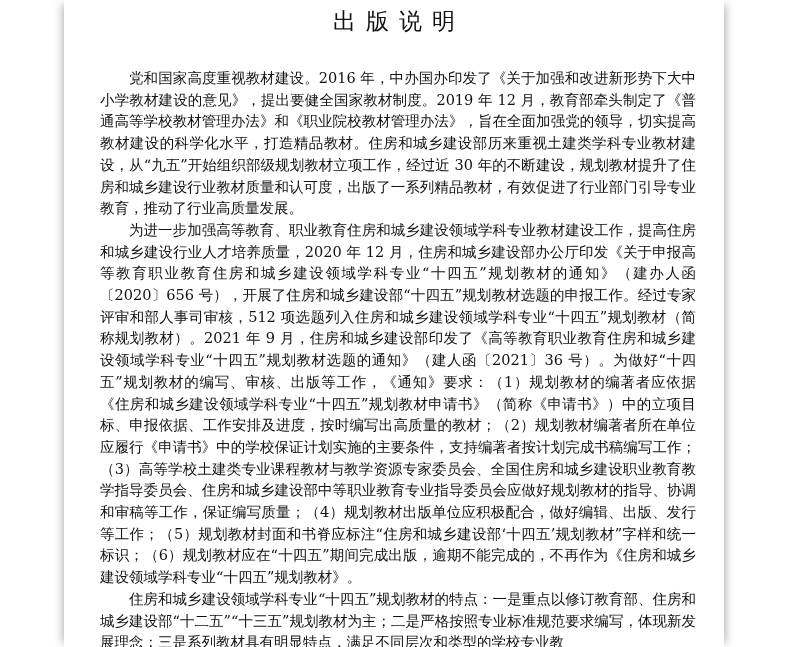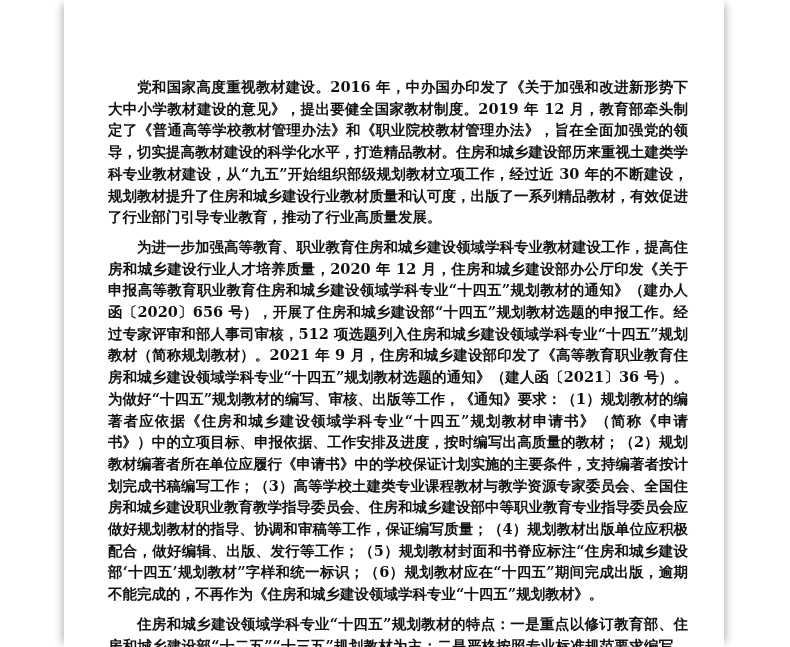--- a/index.html
+++ b/index.html
@@ -28,27 +28,27 @@
   .body {
     position: absolute;
     left: 36px; top: 68px; width: 596px;
     font-family: "DejaVu Serif", serif;
     font-size: 14.5px;
     line-height: 21.7px;
     color: #111;
     text-align: justify;
   }
   .para {
-    margin: 8px;
+    margin: 0;
     text-indent: 2em;
-    font-weight: bold;
   }
 </style>
 </head>
 <body>
 
 <div class="page">
+  <div class="title">出版说明</div>
   <div class="body">
     <p class="para">党和国家高度重视教材建设。2016 年，中办国办印发了《关于加强和改进新形势下大中小学教材建设的意见》，提出要健全国家教材制度。2019 年 12 月，教育部牵头制定了《普通高等学校教材管理办法》和《职业院校教材管理办法》，旨在全面加强党的领导，切实提高教材建设的科学化水平，打造精品教材。住房和城乡建设部历来重视土建类学科专业教材建设，从“九五”开始组织部级规划教材立项工作，经过近 30 年的不断建设，规划教材提升了住房和城乡建设行业教材质量和认可度，出版了一系列精品教材，有效促进了行业部门引导专业教育，推动了行业高质量发展。</p>
     <p class="para">为进一步加强高等教育、职业教育住房和城乡建设领域学科专业教材建设工作，提高住房和城乡建设行业人才培养质量，2020 年 12 月，住房和城乡建设部办公厅印发《关于申报高等教育职业教育住房和城乡建设领域学科专业“十四五”规划教材的通知》（建办人函〔2020〕656 号），开展了住房和城乡建设部“十四五”规划教材选题的申报工作。经过专家评审和部人事司审核，512 项选题列入住房和城乡建设领域学科专业“十四五”规划教材（简称规划教材）。2021 年 9 月，住房和城乡建设部印发了《高等教育职业教育住房和城乡建设领域学科专业“十四五”规划教材选题的通知》（建人函〔2021〕36 号）。为做好“十四五”规划教材的编写、审核、出版等工作，《通知》要求：（1）规划教材的编著者应依据《住房和城乡建设领域学科专业“十四五”规划教材申请书》（简称《申请书》）中的立项目标、申报依据、工作安排及进度，按时编写出高质量的教材；（2）规划教材编著者所在单位应履行《申请书》中的学校保证计划实施的主要条件，支持编著者按计划完成书稿编写工作；（3）高等学校土建类专业课程教材与教学资源专家委员会、全国住房和城乡建设职业教育教学指导委员会、住房和城乡建设部中等职业教育专业指导委员会应做好规划教材的指导、协调和审稿等工作，保证编写质量；（4）规划教材出版单位应积极配合，做好编辑、出版、发行等工作；（5）规划教材封面和书脊应标注“住房和城乡建设部‘十四五’规划教材”字样和统一标识；（6）规划教材应在“十四五”期间完成出版，逾期不能完成的，不再作为《住房和城乡建设领域学科专业“十四五”规划教材》。</p>
     <p class="para">住房和城乡建设领域学科专业“十四五”规划教材的特点：一是重点以修订教育部、住房和城乡建设部“十二五”“十三五”规划教材为主；二是严格按照专业标准规范要求编写，体现新发展理念；三是系列教材具有明显特点，满足不同层次和类型的学校专业教</p>
   </div>
 </div>
 
 </body></html>

